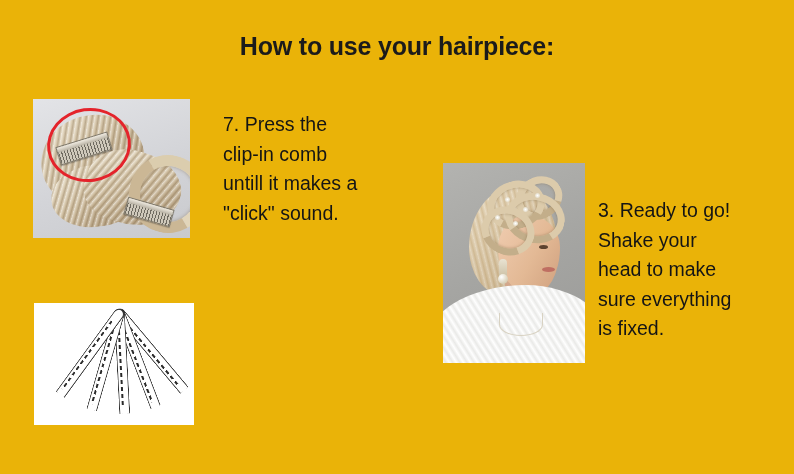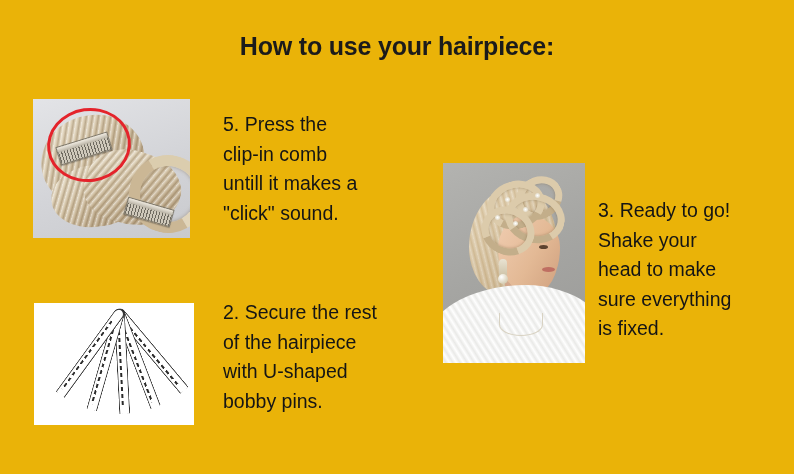--- a/index.html
+++ b/index.html
@@ -322,37 +322,33 @@
     <div class="clip" id="clip-1">
       <div class="clip-bar"></div>
     </div>
     <div class="clip" id="clip-2">
       <div class="clip-bar"></div>
     </div>
 
     <div id="red-circle"></div>
   </div>
 
-  <div class="step-text" id="step1-text">5. Press the
+  <div class="step-text" id="step1-text">7. Press the
 clip-in comb
 untill it makes a
 "click" sound.</div>
 
   <div class="photo" id="photo-bobbypins">
     <div class="pin" id="pin-1"></div>
     <div class="pin" id="pin-2"></div>
     <div class="pin" id="pin-3"></div>
     <div class="pin" id="pin-4"></div>
     <div class="pin" id="pin-5"></div>
   </div>
 
-  <div class="step-text" id="step2-text">2. Secure the rest
-of the hairpiece
-with U-shaped
-bobby pins.</div>
 
   <div class="photo" id="photo-model">
     <div class="bg"></div>
 
     <div id="hair-base"></div>
     <div id="neck"></div>
     <div id="face"></div>
     <div id="brow"></div>
     <div id="eye"></div>
     <div id="lips"></div>

